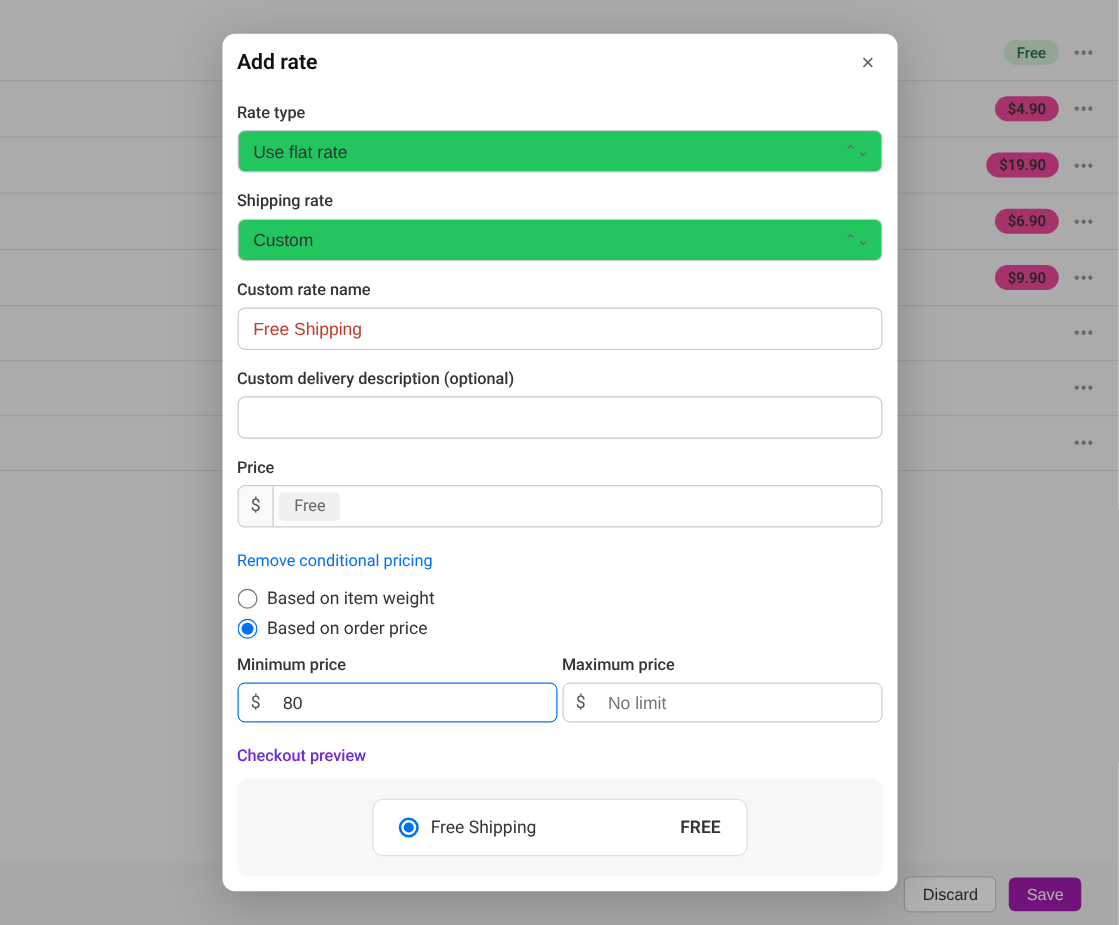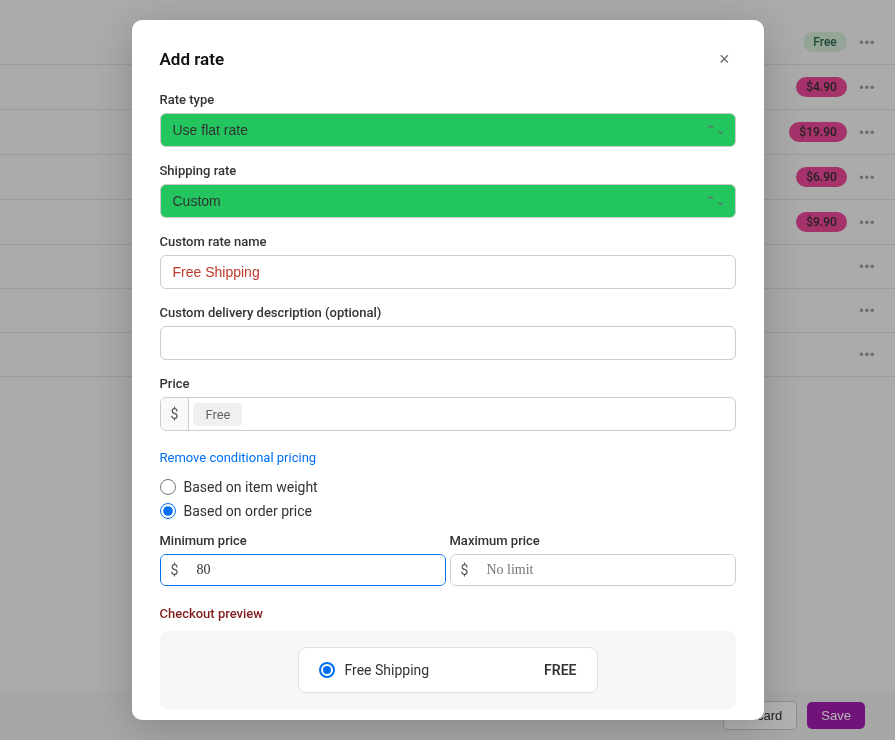--- a/index.html
+++ b/index.html
@@ -83,22 +83,22 @@
       background: rgba(0,0,0,0.3);
       display: flex;
       align-items: center;
       justify-content: center;
     }
 
     
     .modal {
       background: white;
       border-radius: 10px;
-      width: 632px;
-      padding: 28px;
+      width: 540px;
+      padding: 12px;
       position: relative;
       box-shadow: 0 8px 40px rgba(0,0,0,0.2);
       max-height: 700px;
       overflow-y: auto;
     }
 
     .modal-header {
       display: flex;
       align-items: center;
       justify-content: space-between;
@@ -281,27 +281,26 @@
       background: white;
     }
 
     .mini-input {
       flex: 1;
       padding: 7px 8px;
       border: none;
       outline: none;
       font-size: 14px;
       color: #333;
-      font-family: Liberation Serif, serif;
     }
 
     
     .checkout-label {
       font-size: 13px;
-      color: #7f1d1d;
+      color: #6d28d9;
       font-weight: 500;
       margin-bottom: 10px;
     }
 
     .checkout-preview {
       background: #f7f7f7;
       border-radius: 8px;
       padding: 16px;
       display: flex;
       align-items: center;

